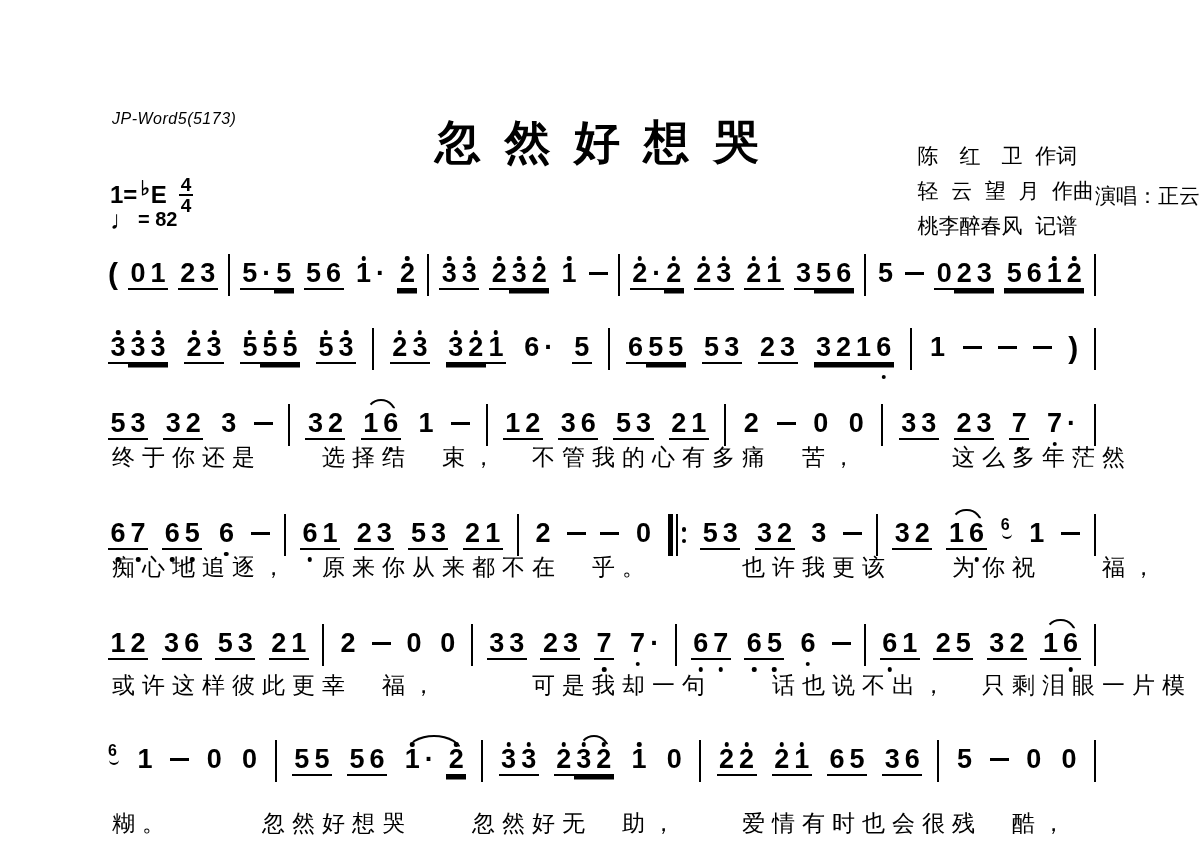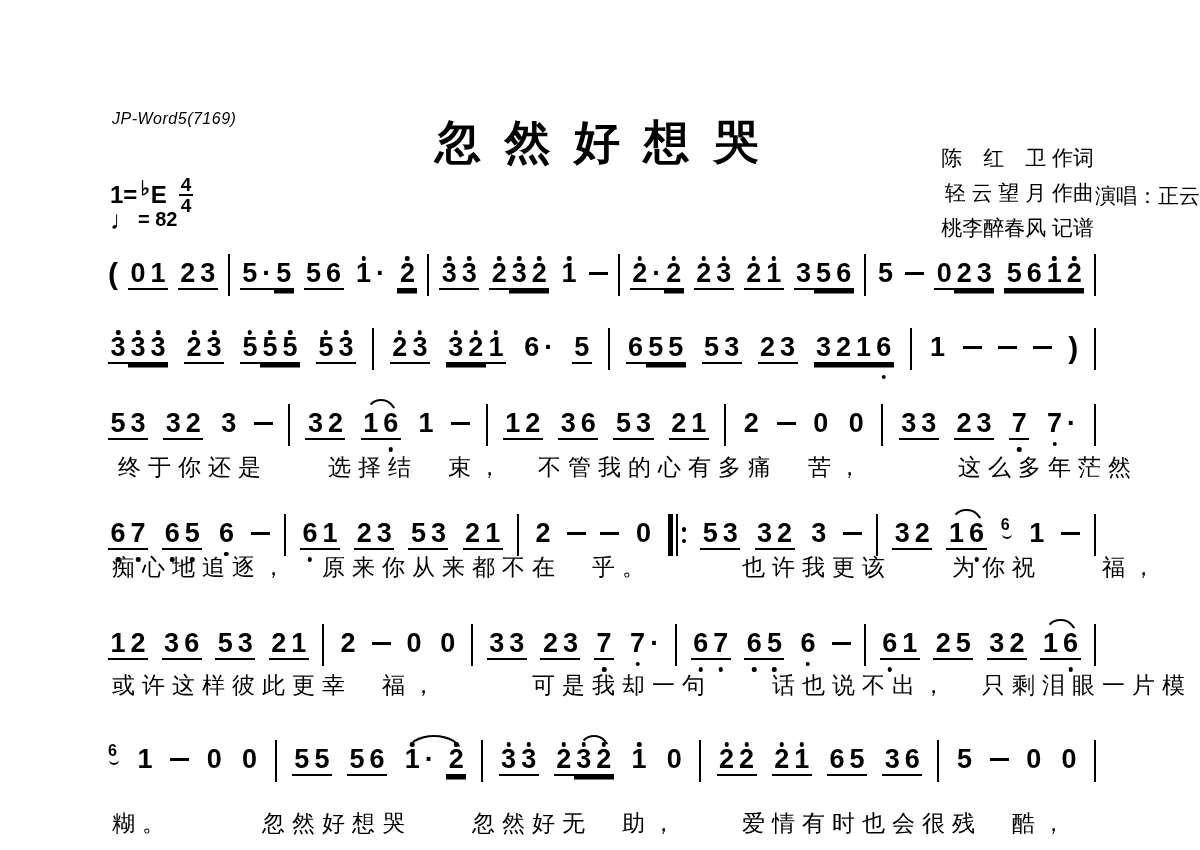--- a/index.html
+++ b/index.html
@@ -4,21 +4,21 @@
 <style>
   html,body{margin:0;padding:0;background:#fff;width:1200px;height:850px;overflow:hidden;}
   body{font-family:"Liberation Sans",sans-serif;color:#000;position:relative;}
   .abs{position:absolute;}
 
   
   #watermark{left:112px;top:110px;font-style:italic;font-size:16px;letter-spacing:0.5px;}
   #title{left:0;right:0;top:112px;text-align:center;font-family:"Liberation Serif",serif;
          font-size:46px;font-weight:bold;letter-spacing:6px;}
   #subtitle{left:0;right:0;top:182px;text-align:right;font-family:"Liberation Serif",serif;font-size:21px;}
-  #credits{right:106px;top:140px;text-align:right;font-family:Liberation Sans, sans-serif;
+  #credits{right:106px;top:140px;text-align:left;font-family:Liberation Mono, monospace;
            font-size:21px;line-height:35px;white-space:pre;}
   #keysig{left:110px;top:176px;font-size:24px;font-weight:bold;display:flex;align-items:center;}
   #keysig .flat{font-size:20px;position:relative;top:-7px;margin:0 1px 0 3px;font-weight:bold;}
   #keysig .meter{display:inline-flex;flex-direction:column;align-items:center;margin-left:12px;
                  font-size:19px;line-height:17px;font-weight:bold;}
   #keysig .meter .num{border-bottom:2px solid #000;padding:0 2px 1px;}
   #keysig .meter .den{padding:1px 2px 0;}
   #tempo{left:110px;top:208px;font-size:20px;font-weight:bold;display:flex;align-items:center;}
   #tempo .qnote{font-size:26px;margin-right:2px;line-height:20px;}
 
@@ -50,21 +50,21 @@
          margin:0 3px 0 0;top:-1px;}
   .grace::after{content:'';position:absolute;left:1px;bottom:-6px;width:10px;height:6px;
                 border-bottom:2px solid #000;border-radius:0 0 80% 80% / 0 0 100% 100%;}
 
   .lyrics{position:absolute;left:112px;font-family:"Liberation Serif",serif;font-size:23px;
           letter-spacing:7px;white-space:pre;}
 </style>
 </head>
 <body>
 
-<div class="abs" id="watermark">JP-Word5(7169)</div>
+<div class="abs" id="watermark">JP-Word5(5173)</div>
 
 <div class="abs" id="title">忽 然 好 想 哭</div>
 <div class="abs" id="subtitle">演唱：正云</div>
 <div class="abs" id="credits">陈　红　卫 作词
 轻 云 望 月 作曲
 桃李醉春风 记谱</div>
 
 <div class="abs" id="keysig">
   <span>1=</span>
     <span class="flat">♭</span>
@@ -266,21 +266,21 @@
       <span class="note u1"><span class="d">2</span></span>
       <span class="note u1"><span class="d">3</span></span>
       <span class="gap"></span>
       <span class="note u1"><span class="d">7</span><span class="ob" style="bottom: -11.5px;"></span></span>
       <span class="gap"></span>
       <span class="note"><span class="d">7</span><span class="ob" style="bottom: -8px;"></span></span>
       <span class="note adot"><span class="d">·</span></span>
       <span class="gap"></span>
       <span class="bar"></span>
     </div>
-    <div class="lyrics" style="top: 452px; margin-left: 6px;">终于你还是　　选择结　束，　不管我的心有多痛　苦，　　　这么多年茫然</div>
+    <div class="lyrics" style="top: 442px;">终于你还是　　选择结　束，　不管我的心有多痛　苦，　　　这么多年茫然</div>
     <div class="srow" style="top: 518px;">
       <span class="note u1"><span class="d">6</span><span class="ob" style="bottom: -11.5px;"></span></span>
       <span class="note u1"><span class="d">7</span><span class="ob" style="bottom: -11.5px;"></span></span>
       <span class="gap"></span>
       <span class="note u1"><span class="d">6</span><span class="ob" style="bottom: -11.5px;"></span></span>
       <span class="note u1"><span class="d">5</span><span class="ob" style="bottom: -11.5px;"></span></span>
       <span class="gap"></span>
       <span class="note"><span class="d">6</span><span class="ob" style="bottom: -8px;"></span></span>
       <span class="gap"></span>
       <span class="dash"></span>

